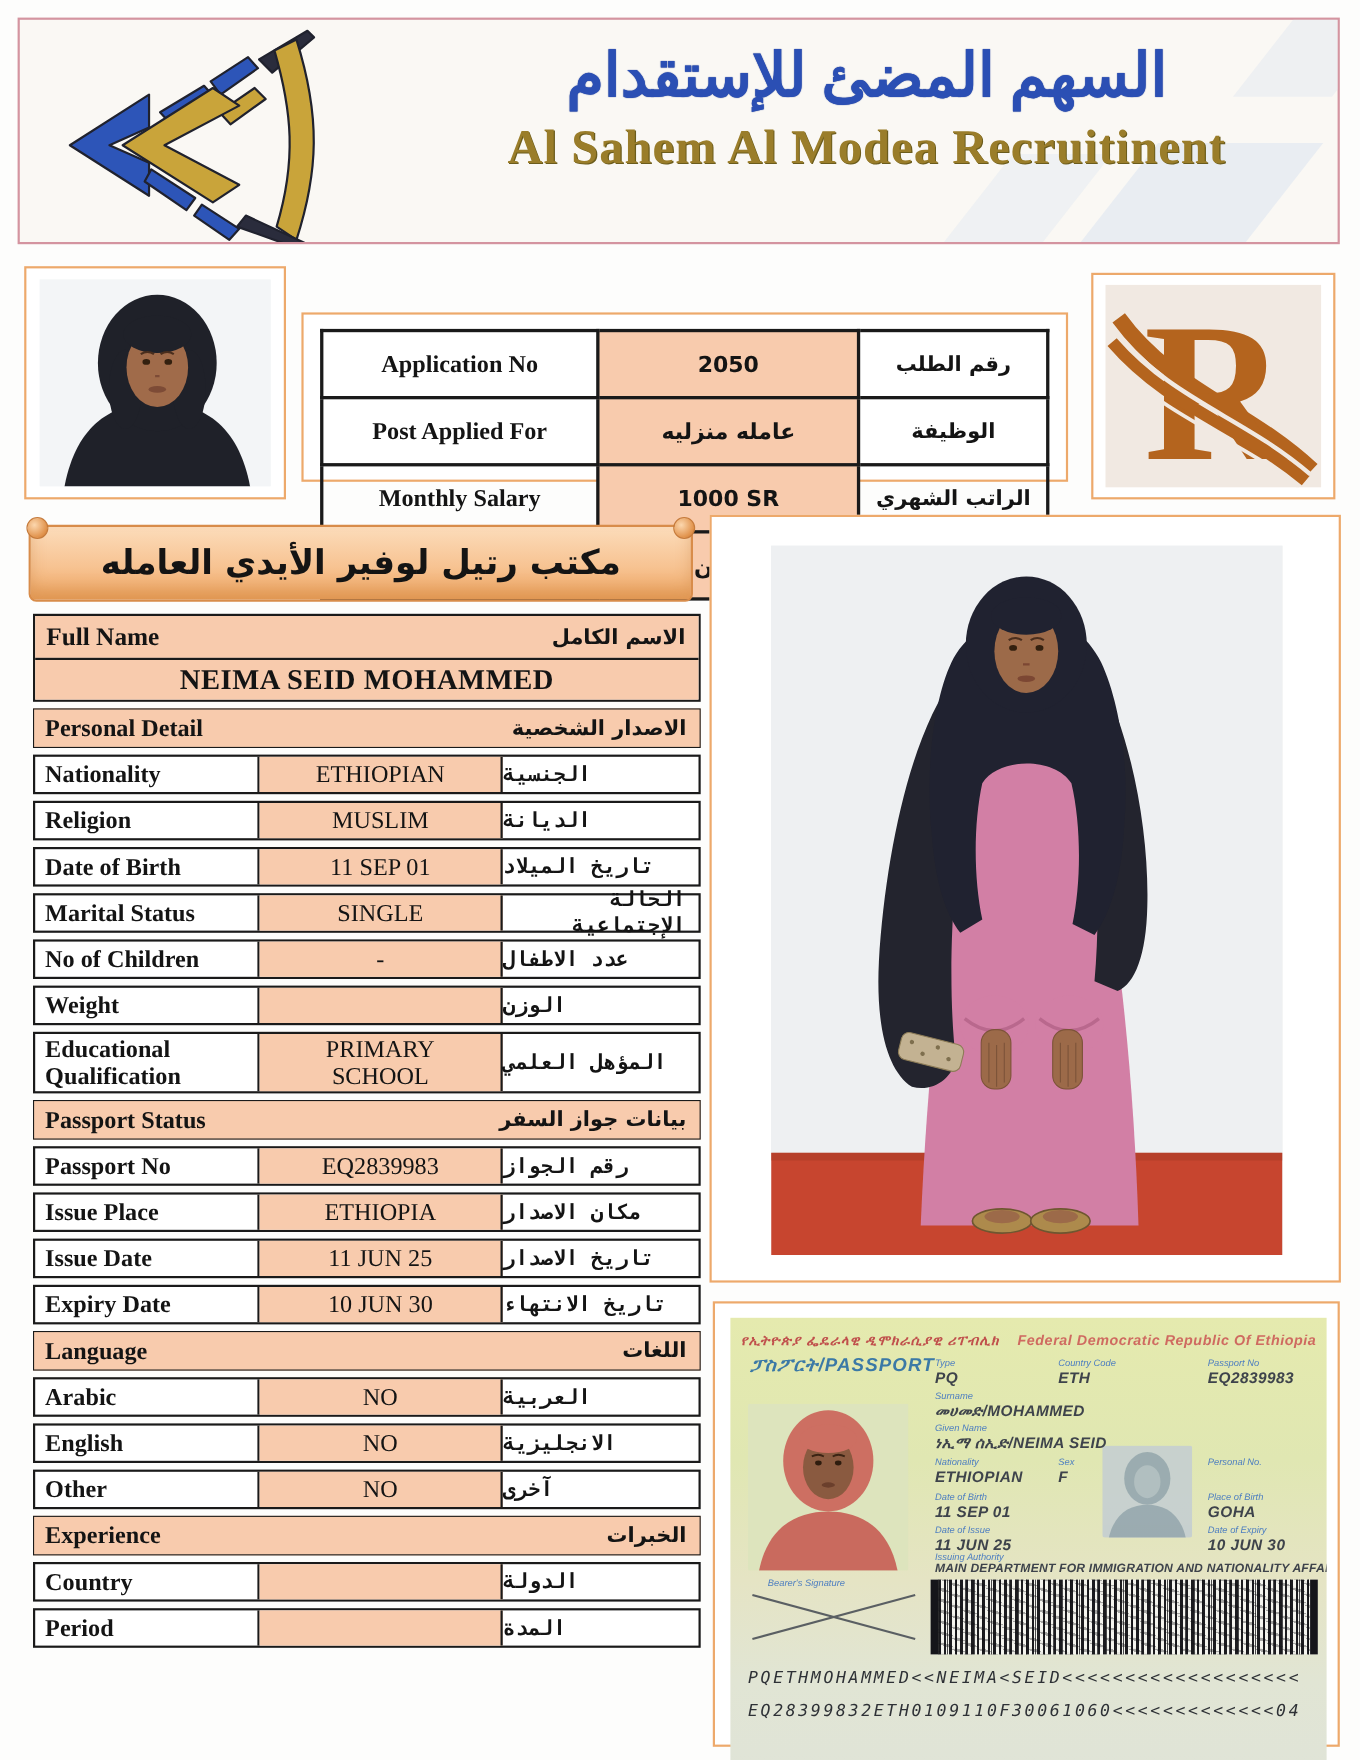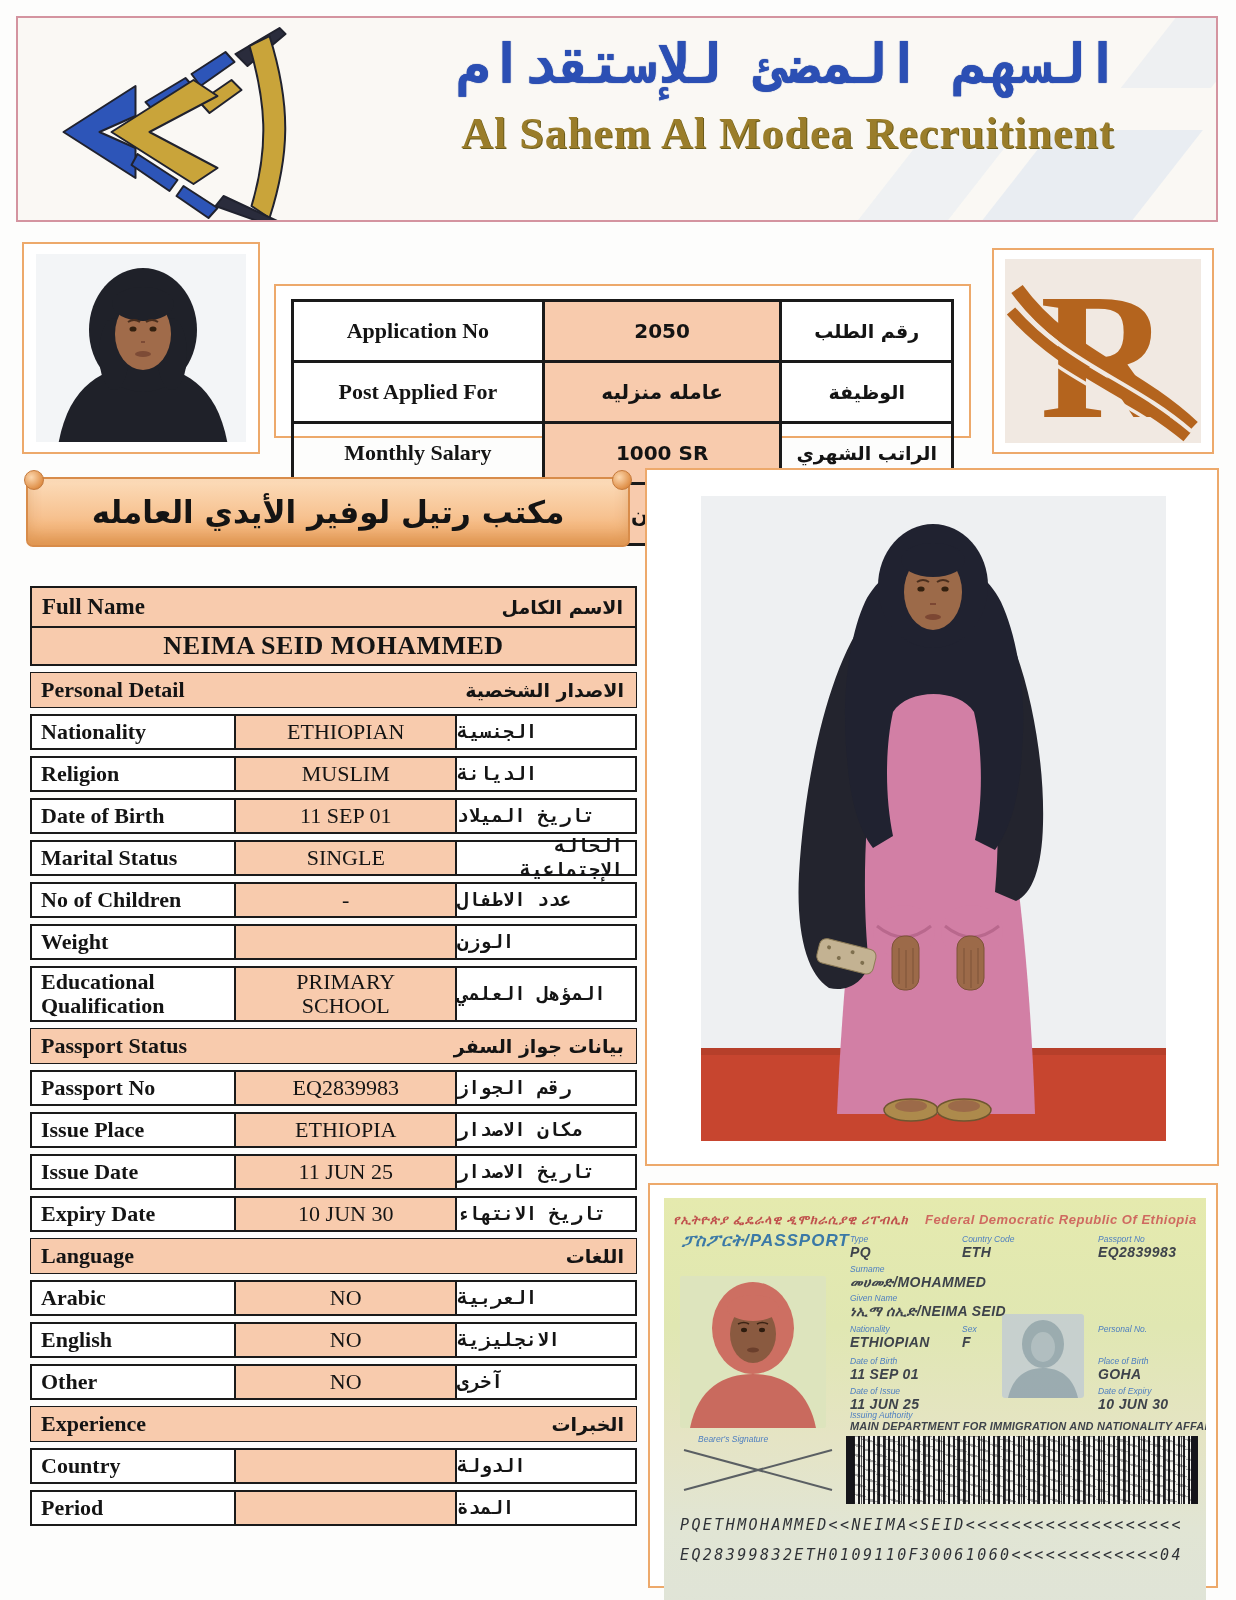--- a/index.html
+++ b/index.html
@@ -17,21 +17,21 @@
 
   
   .header-box{position:absolute; left:16px; top:16px; width:1202px; height:206px;
     border:2px solid var(--pink-border); background:#faf8f4; overflow:hidden;}
   .streak{position:absolute; background:#dbe4f0; opacity:.55; transform:skewX(-38deg);}
   .streak.s1{right:60px; bottom:-30px; width:150px; height:120px;}
   .streak.s2{right:260px; bottom:-60px; width:90px; height:140px; opacity:.35;}
   .streak.s3{right:-30px; top:-20px; width:90px; height:90px; opacity:.4;}
   .logo-wrap{position:absolute; left:18px; top:8px; width:345px; height:195px;}
   .titles{position:absolute; left:340px; top:18px; width:860px; text-align:center;}
-  .ar-title{font-family:Liberation Mono, monospace; font-weight:bold; font-size:55px;
+  .ar-title{font-family:Liberation Serif, serif; font-weight:bold; font-size:55px;
     color:var(--blue-title); direction:rtl; line-height:1.2; text-shadow:0 0 1px #1d3a8f;}
   .en-title{font-family:"Liberation Serif", serif; font-weight:bold; font-size:44px;
     color:var(--gold-title); letter-spacing:1px; margin-top:6px; text-shadow:1px 1px 0 #6b5c1c;}
 
   
   .photo-box{position:absolute; left:22px; top:242px; width:238px; height:212px;
     border:2px solid var(--peach-border); background:#fff;}
   .photo1{position:absolute; left:12px; top:10px; right:12px; bottom:10px; background:#f3f5f7; overflow:hidden;}
 
   .app-box{position:absolute; left:274px; top:284px; width:697px; height:154px;
@@ -56,21 +56,21 @@
   .banner::before, .banner::after{content:""; position:absolute; width:18px; height:18px; border-radius:50%;
     background:radial-gradient(circle at 35% 35%, #fcd7ae, #e0914a 70%, #b96f33); border:1px solid #c57a3b;}
   .banner::before{left:-4px; top:-9px;}
   .banner::after{right:-4px; top:-9px;}
   .banner-text{font-family:"DejaVu Sans", sans-serif; font-weight:bold; font-size:31px;
     color:#141414; direction:rtl;}
 
   
   .profile{position:absolute; left:30px; top:558px; width:607px;}
   .pbox{margin-bottom:6px; background:#fff;}
-  .head2{border:2px solid var(--tbl-border);margin-top:28px;}
+  .head2{border:2px solid var(--tbl-border);}
   .head2 .h-row{height:38px; background:var(--peach); display:flex; align-items:center; justify-content:space-between;}
   .head2 .h-row .h-en{font-weight:bold; font-size:23px; padding-left:10px; color:var(--ink);}
   .head2 .h-row .h-ar{font-family:"DejaVu Sans", sans-serif; font-weight:bold; font-size:19px; padding-right:12px; direction:rtl; color:var(--ink);}
   .head2 .n-row{height:38px; background:var(--peach); border-top:2px solid var(--tbl-border);
     display:flex; align-items:center; justify-content:center; font-weight:bold; font-size:26px; letter-spacing:.5px; color:var(--ink);}
   .band{height:36px; background:var(--peach); border:1.5px solid var(--tbl-border);
     display:flex; align-items:center; justify-content:space-between;}
   .band .b-en{font-weight:bold; font-size:22px; padding-left:10px; color:var(--ink);}
   .band .b-ar{font-family:"DejaVu Sans", sans-serif; font-weight:bold; font-size:19px; padding-right:12px; direction:rtl; color:var(--ink);}
   .prow{height:36px; border:2px solid var(--tbl-border); display:flex; align-items:stretch;}

